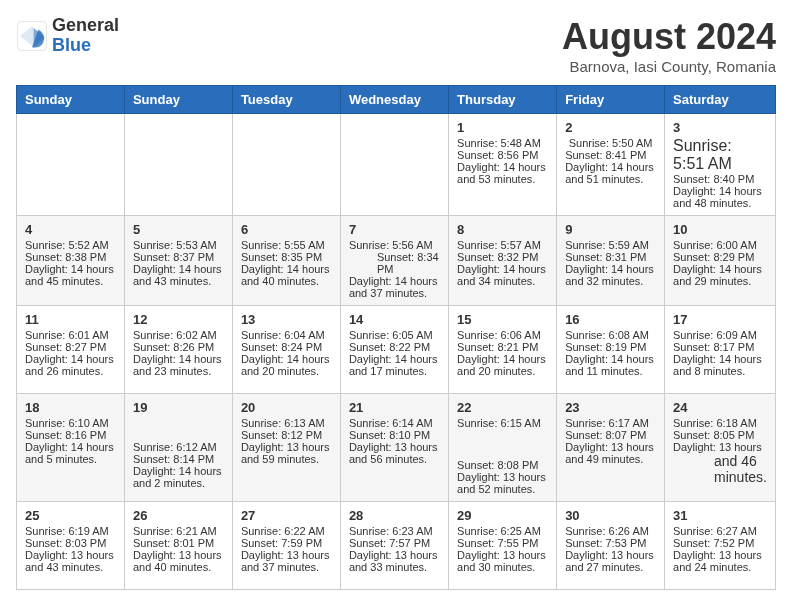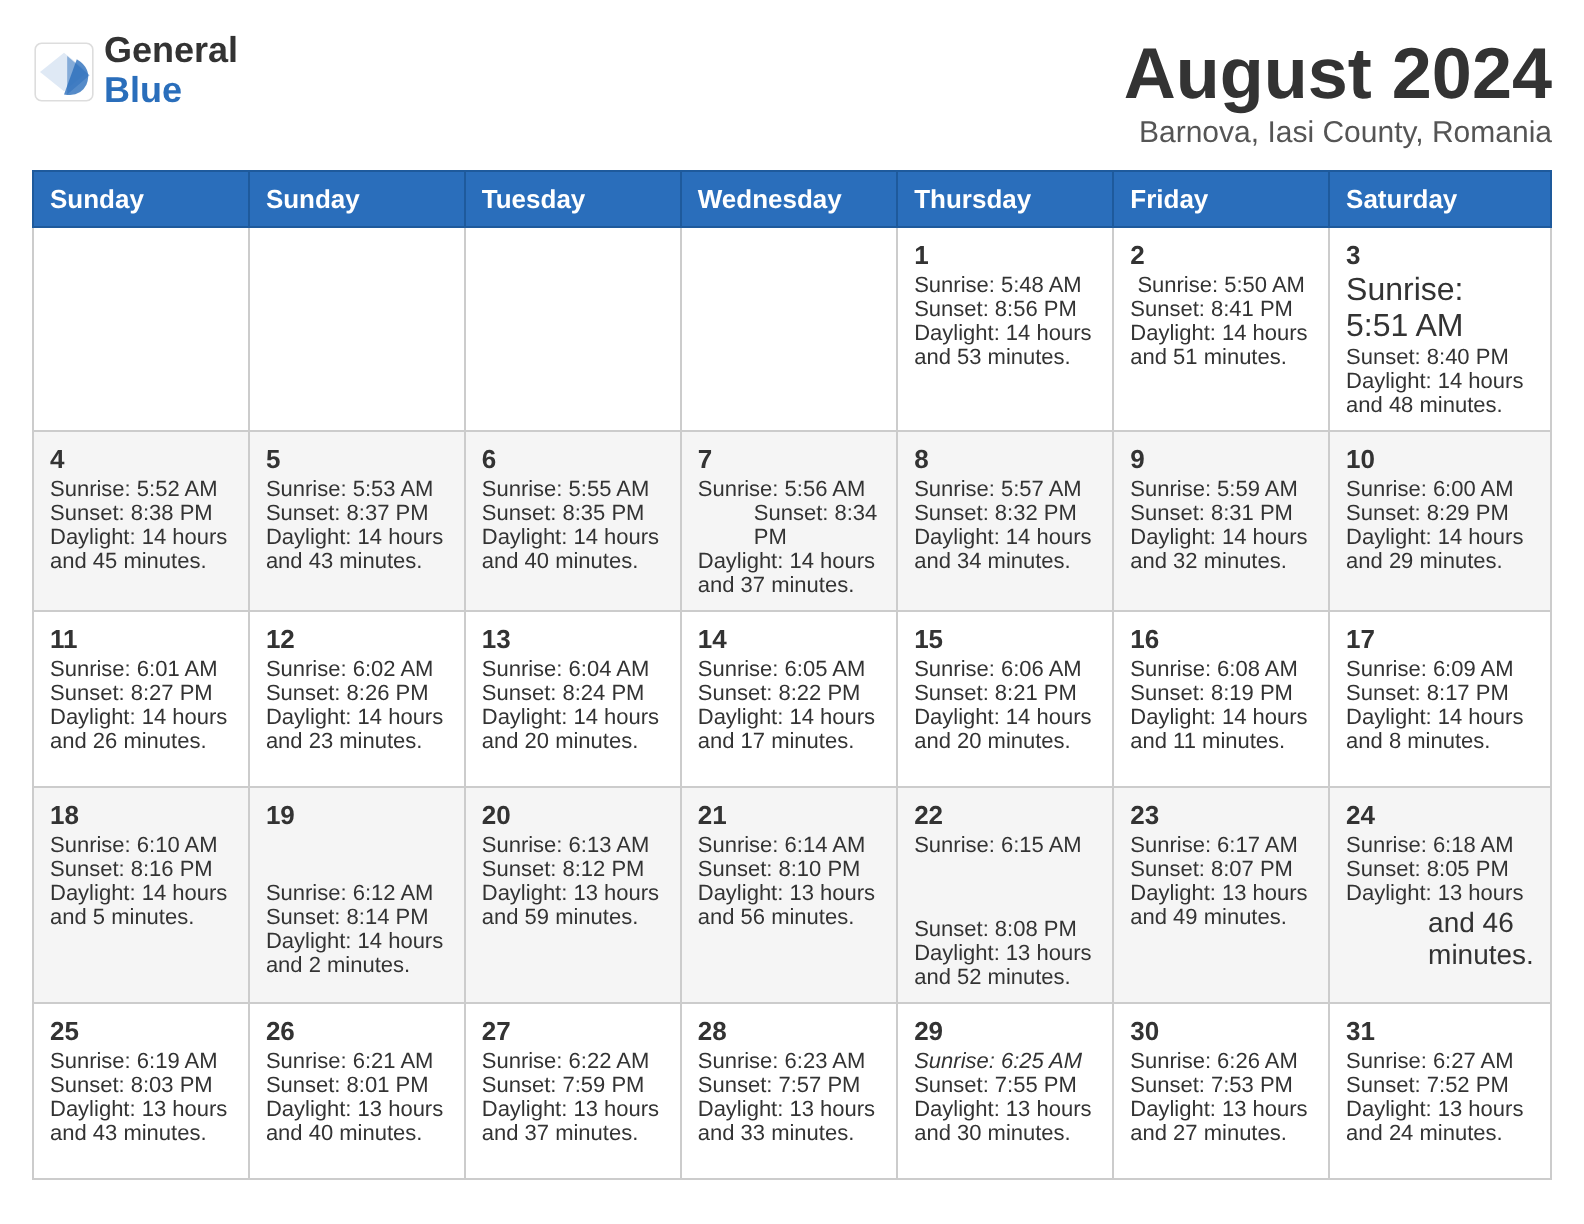--- a/index.html
+++ b/index.html
@@ -330,21 +330,21 @@
         </td>
         <td>
           <span class="day-number">28</span>
           <span style="display: block; font-size: 11px;">Sunrise: 6:23 AM</span>
           <span style="display: block; font-size: 11px;">Sunset: 7:57 PM</span>
           <span style="display: block; font-size: 11px;">Daylight: 13 hours</span>
           <span style="display: block; font-size: 11px;">and 33 minutes.</span>
         </td>
         <td>
           <span class="day-number">29</span>
-          <span style="display: block; font-size: 11px; font-style: italic;">Sunrise: 6:25 AM</span>
+          <span style="display: block; font-size: 11px;">Sunrise: 6:25 AM</span>
           <span style="display: block; font-size: 11px;">Sunset: 7:55 PM</span>
           <span style="display: block; font-size: 11px;">Daylight: 13 hours</span>
           <span style="display: block; font-size: 11px;">and 30 minutes.</span>
         </td>
         <td>
           <span class="day-number">30</span>
           <span style="display: block; font-size: 11px;">Sunrise: 6:26 AM</span>
           <span style="display: block; font-size: 11px;">Sunset: 7:53 PM</span>
           <span style="display: block; font-size: 11px;">Daylight: 13 hours</span>
           <span style="display: block; font-size: 11px;">and 27 minutes.</span>

